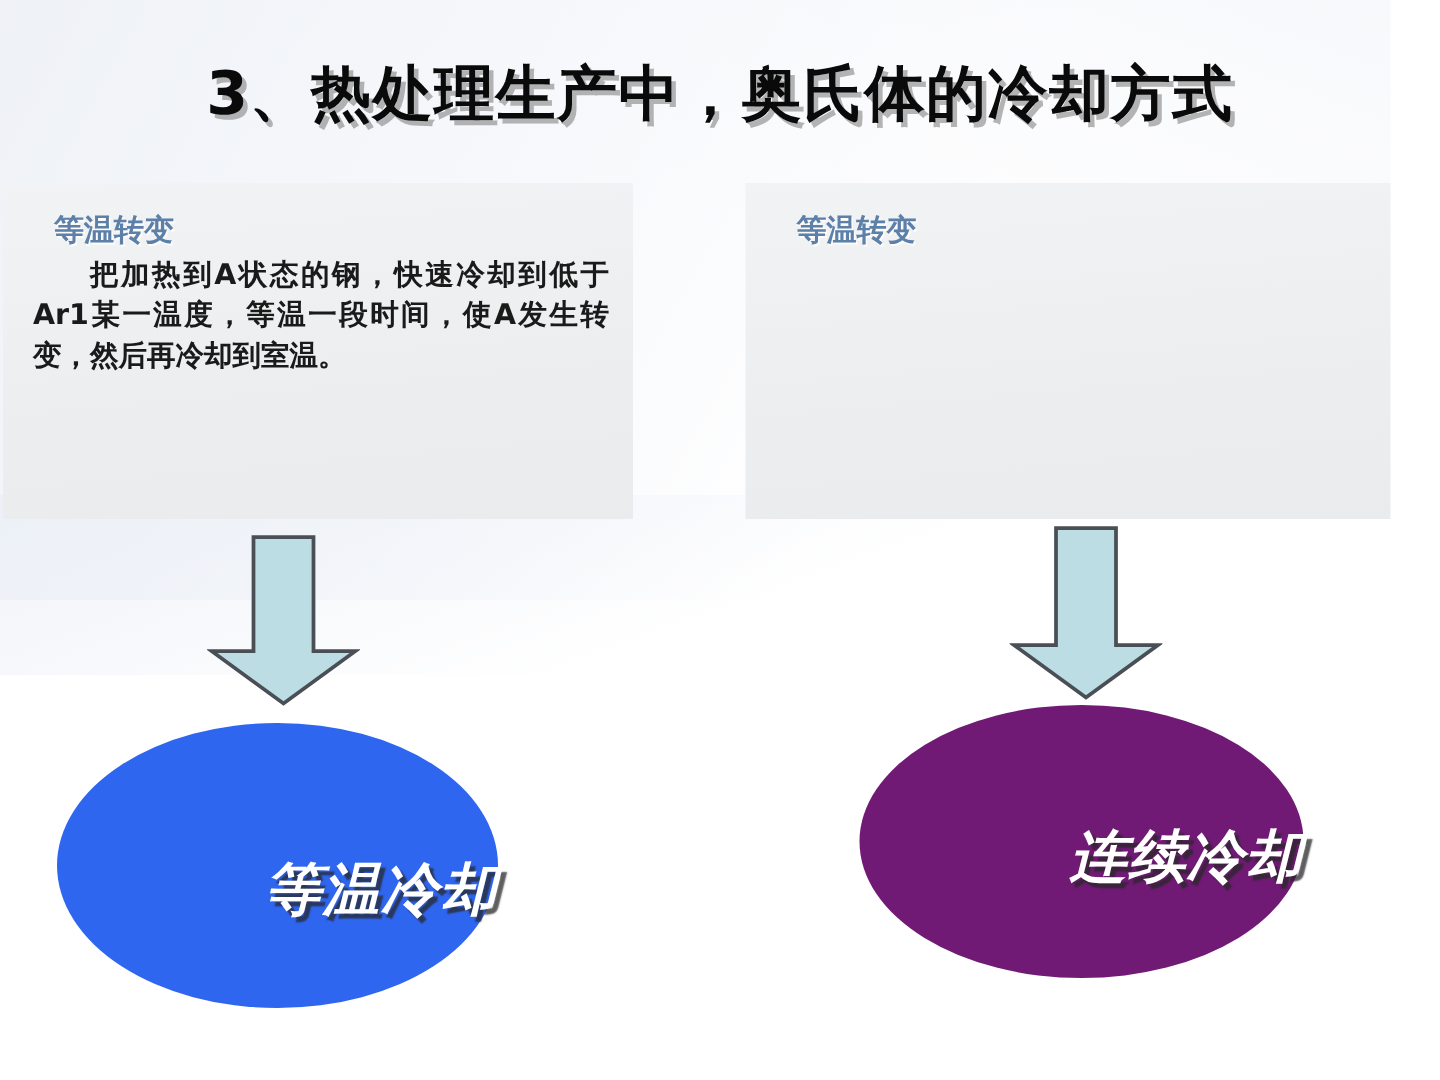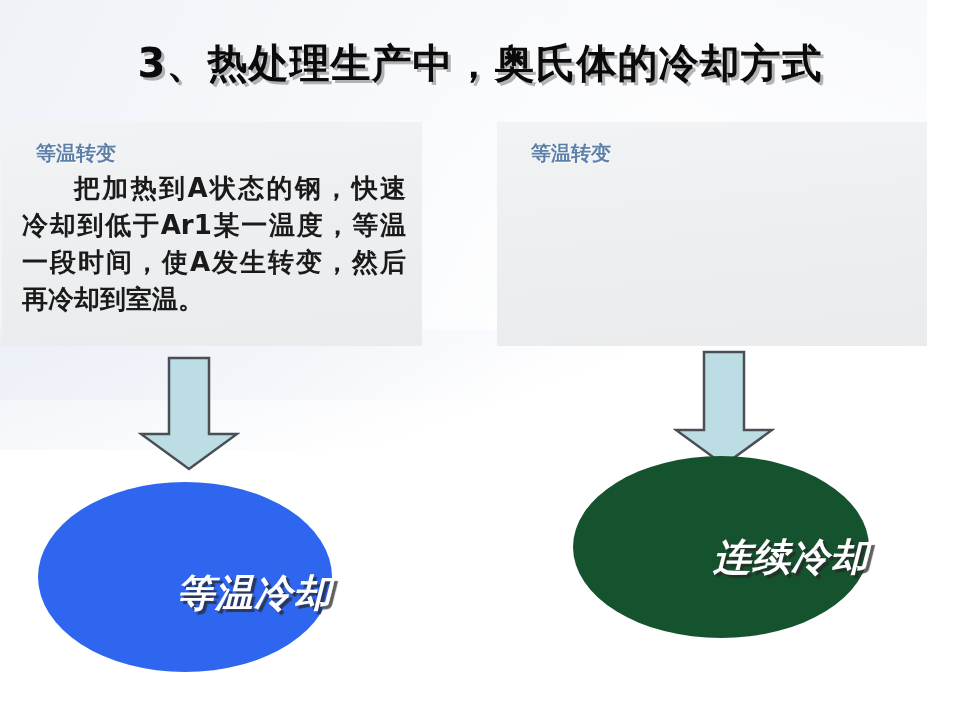--- a/index.html
+++ b/index.html
@@ -65,21 +65,21 @@
 
   .card-title {
     font-size: 20px;
     font-weight: bold;
     color: #5d80a8;
     line-height: 1.1;
     margin: 4px 0 6px 20px;
     text-shadow: 1px 1px 0 rgba(255,255,255,0.85);
   }
   .card-body {
-    font-size: 26px;
+    font-size: 19px;
     font-weight: bold;
     color: #1a1a1a;
     line-height: 1.42;
     margin: 0 2px 0 6px;
     text-indent: 2em;
     text-align: justify;
     text-justify: inter-ideograph;
   }
   .card.right .card-body { text-indent: 2em; }
 
@@ -97,23 +97,23 @@
     align-items: center;
     justify-content: flex-end;
     border-radius: 50%;
   }
   .ellipse.blue {
     left: 38px;  top: 482px;
     width: 294px; height: 190px;
     background: #2f66f0;
   }
   .ellipse.red {
-    left: 573px; top: 456px;
+    left: 573px; top: 470px;
     width: 296px; height: 182px;
-    background: #14532d;
+    background: #701a75;
   }
   .ellipse-label {
     font-size: 38px;
     font-weight: bold;
     font-style: italic;
     color: #ffffff;
     letter-spacing: 1px;
     white-space: nowrap;
     text-shadow: 3px 3px 1px rgba(40,40,40,0.75);
   }

